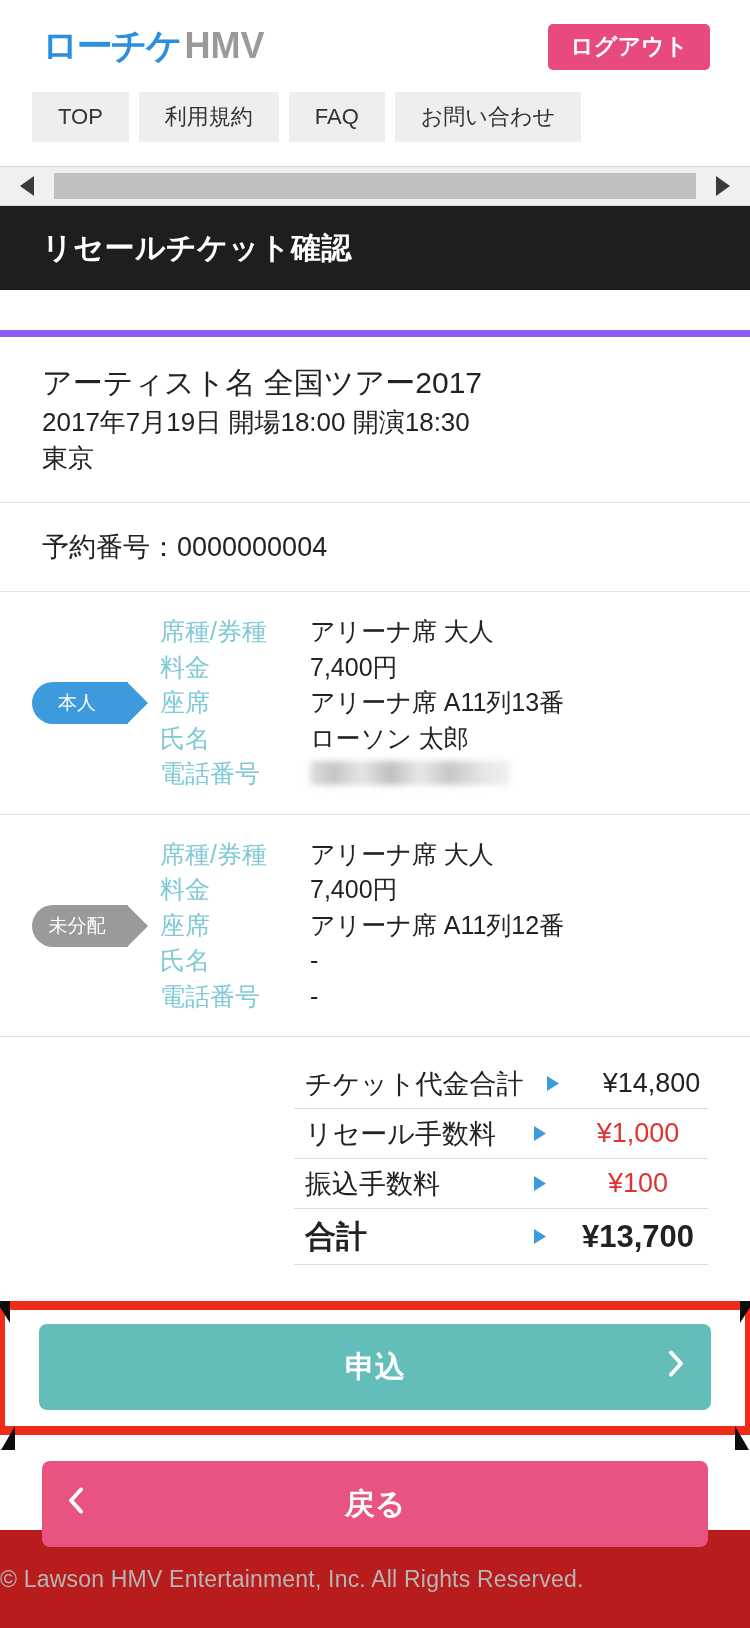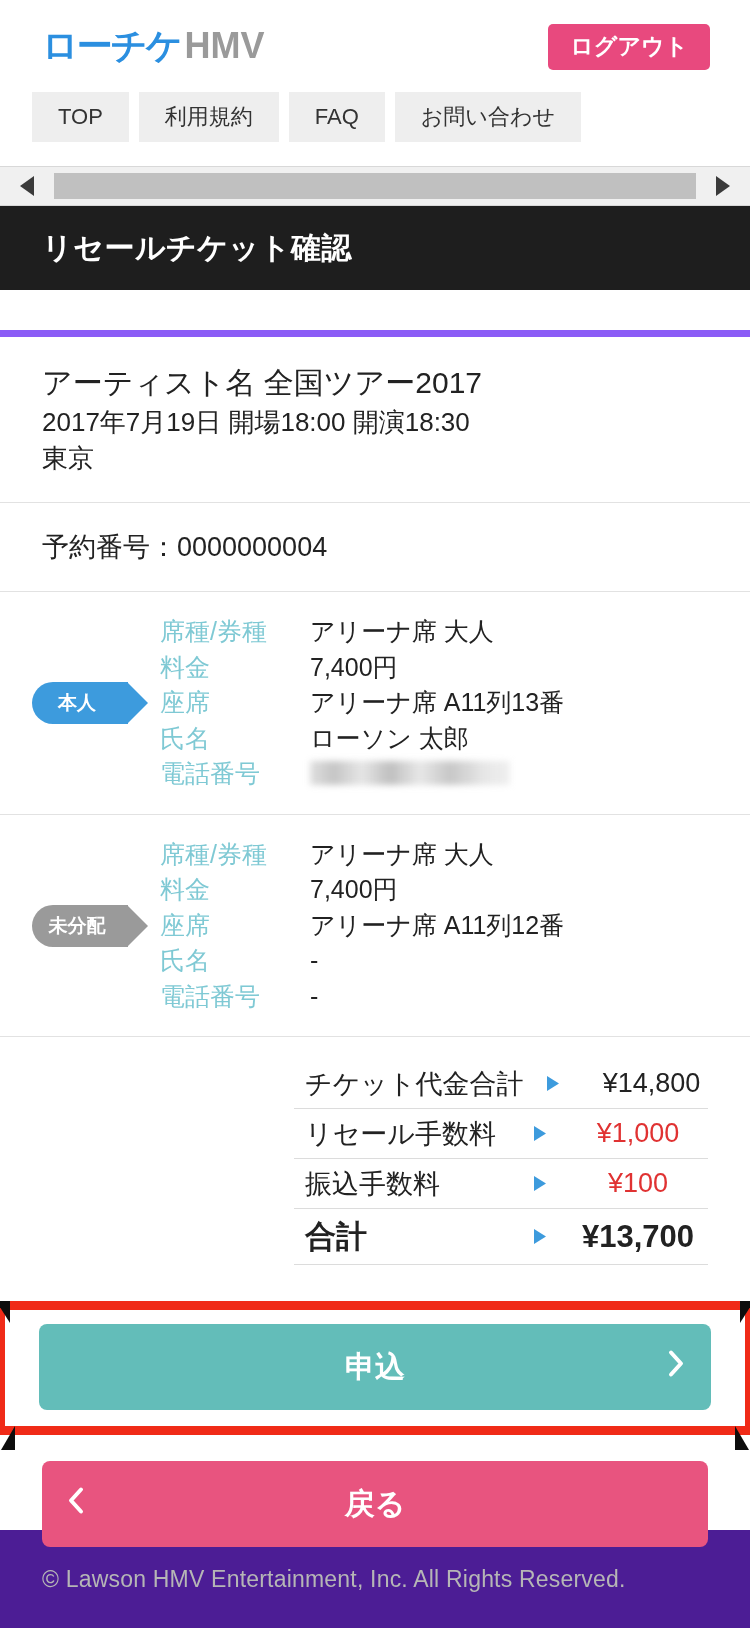--- a/index.html
+++ b/index.html
@@ -168,21 +168,21 @@
     width: 160px;
     flex: 0 0 160px;
     display: flex;
     justify-content: center;
     align-items: center;
   }
   .badge {
     position: relative;
     color: #ffffff;
     font-size: 19px;
-    font-weight: bold;
+    font-weight: normal;
     width: 96px;
     height: 42px;
     border-radius: 21px 0 0 21px;
     display: flex;
     align-items: center;
     justify-content: center;
     padding-right: 6px;
   }
   .badge::after {
     content: "";
@@ -359,24 +359,23 @@
     z-index: 1;
   }
 
   
   .footer {
     position: absolute;
     left: 0;
     bottom: 0;
     width: 750px;
     height: 98px;
-    background: #4c1d95;
-    display: flex;
-    align-items: center;
-    padding-left: 42px;
+    background: #b91c1c;
+    display: flex;
+    align-items: center;
   }
   .footer span {
     color: #b6b6b6;
     font-size: 23px;
     letter-spacing: 0.2px;
   }
 </style>
 </head>
 <body>
 

